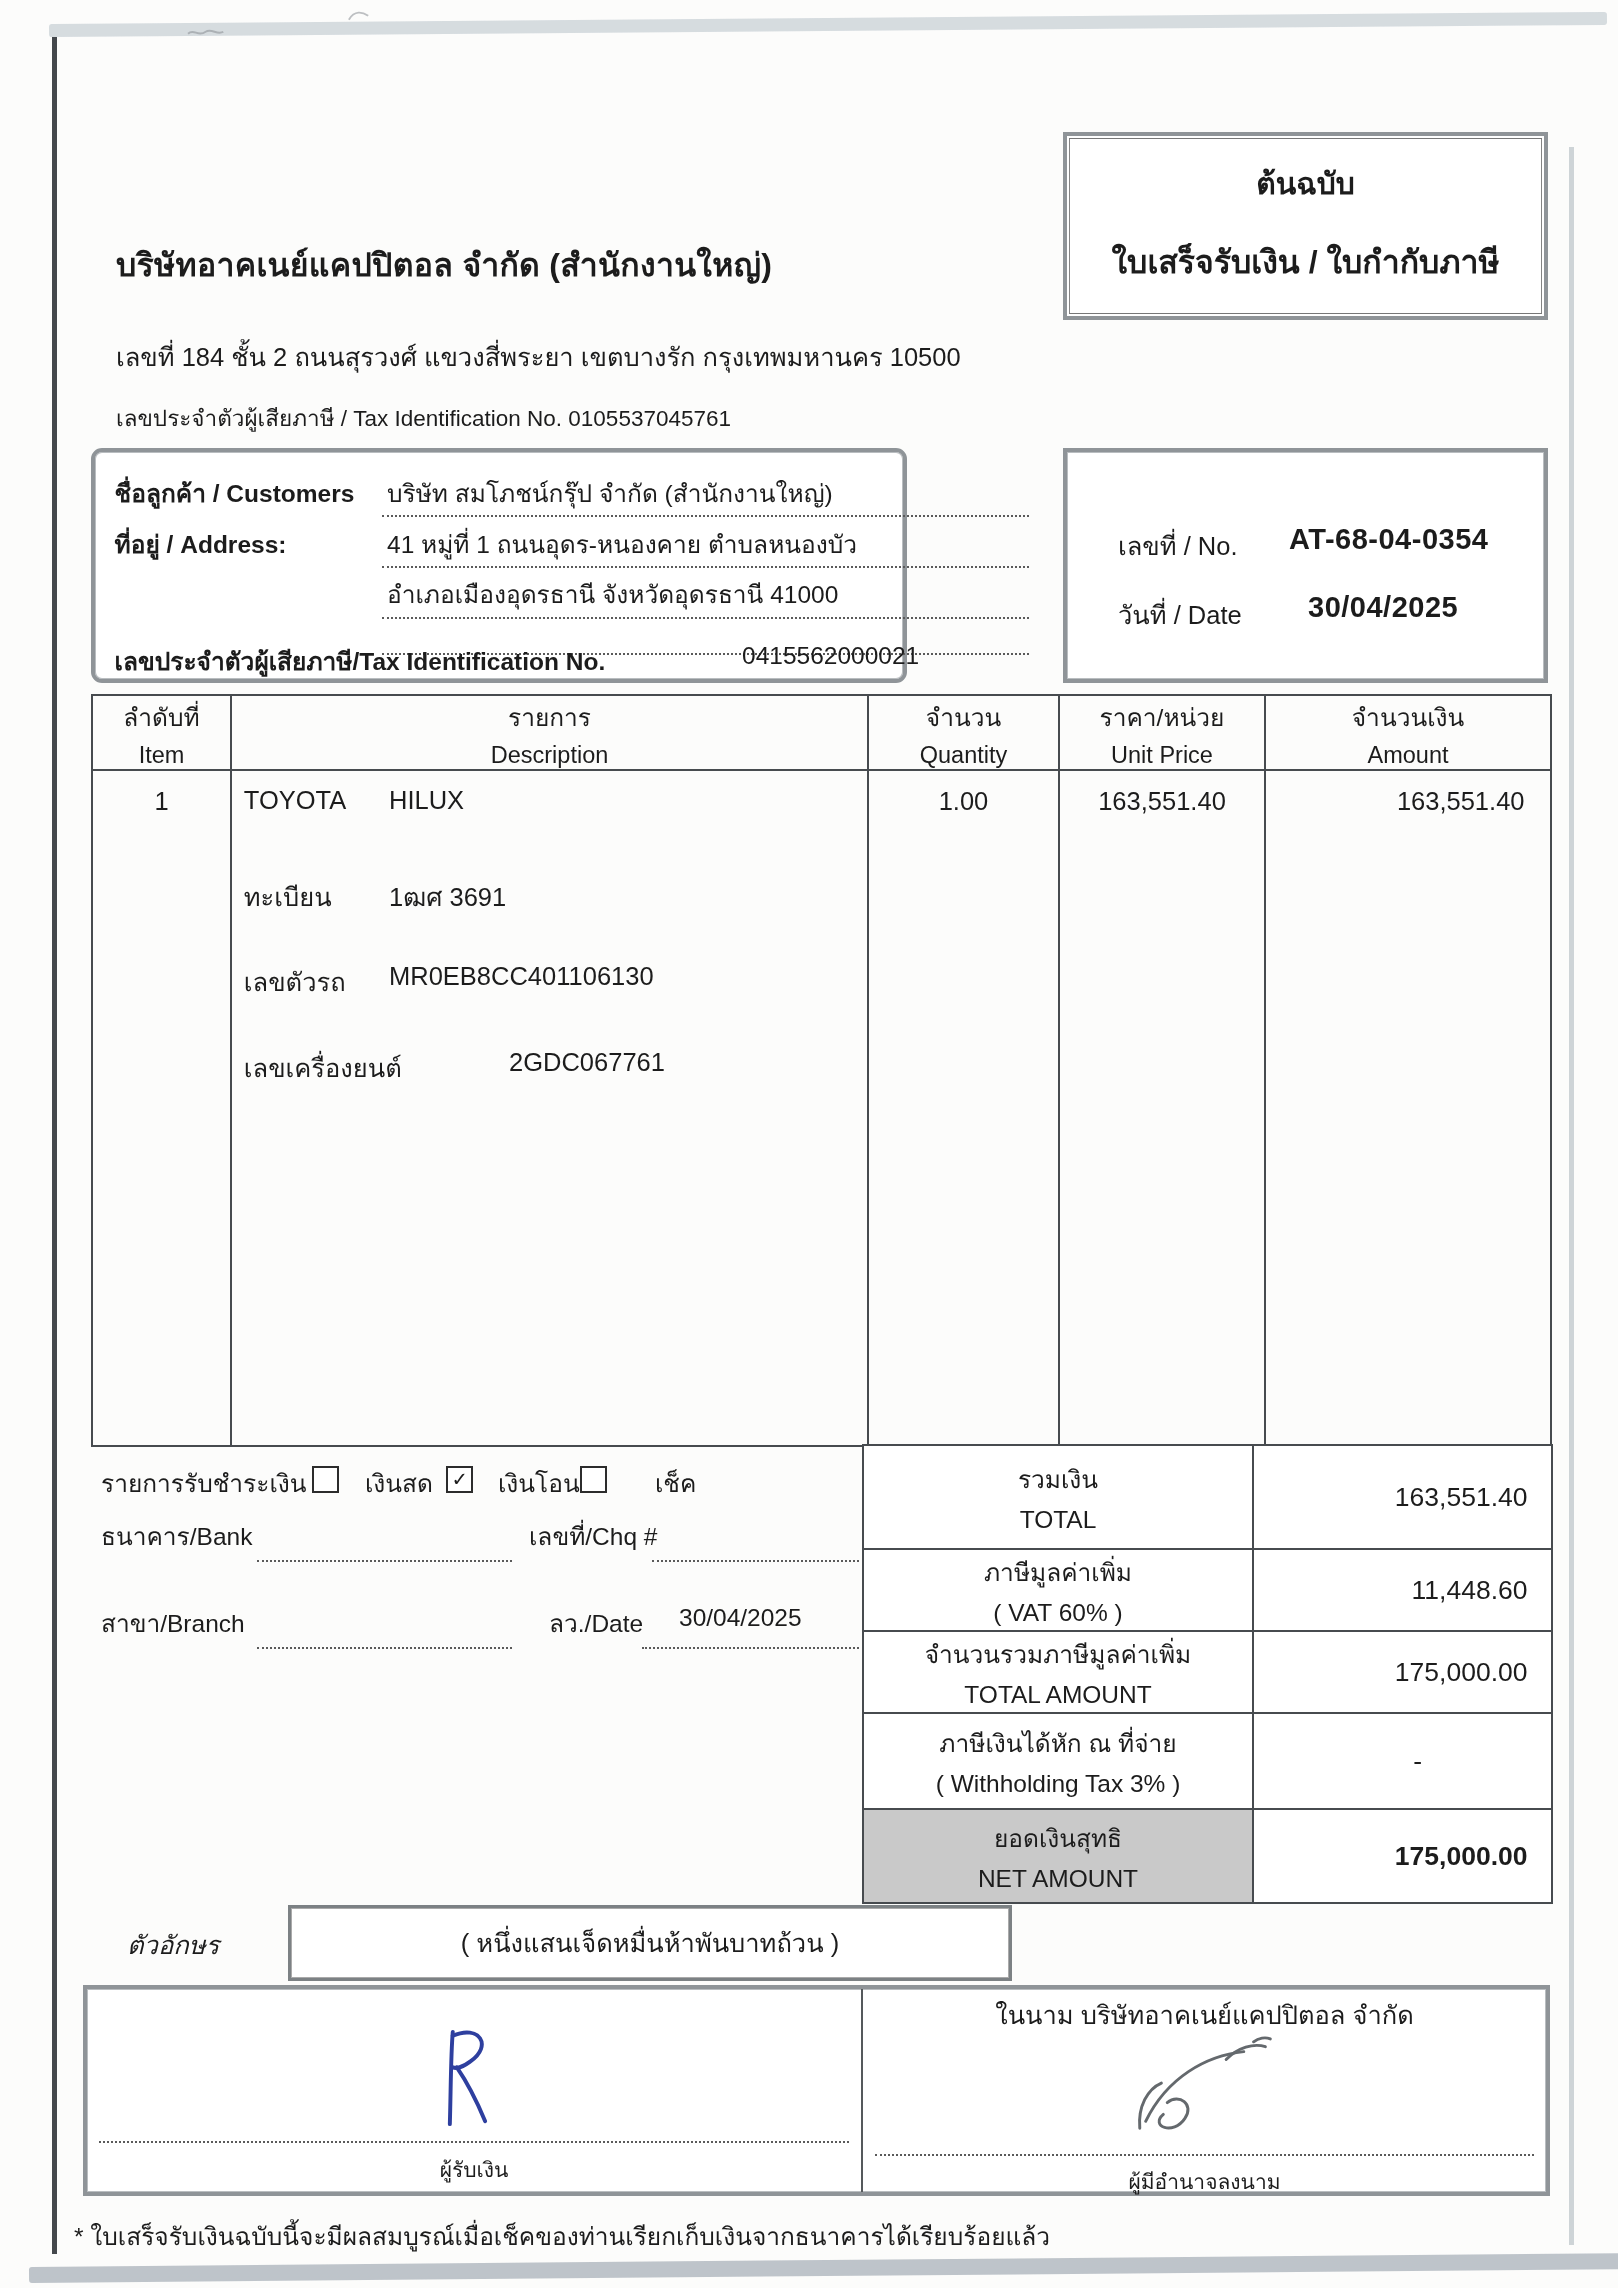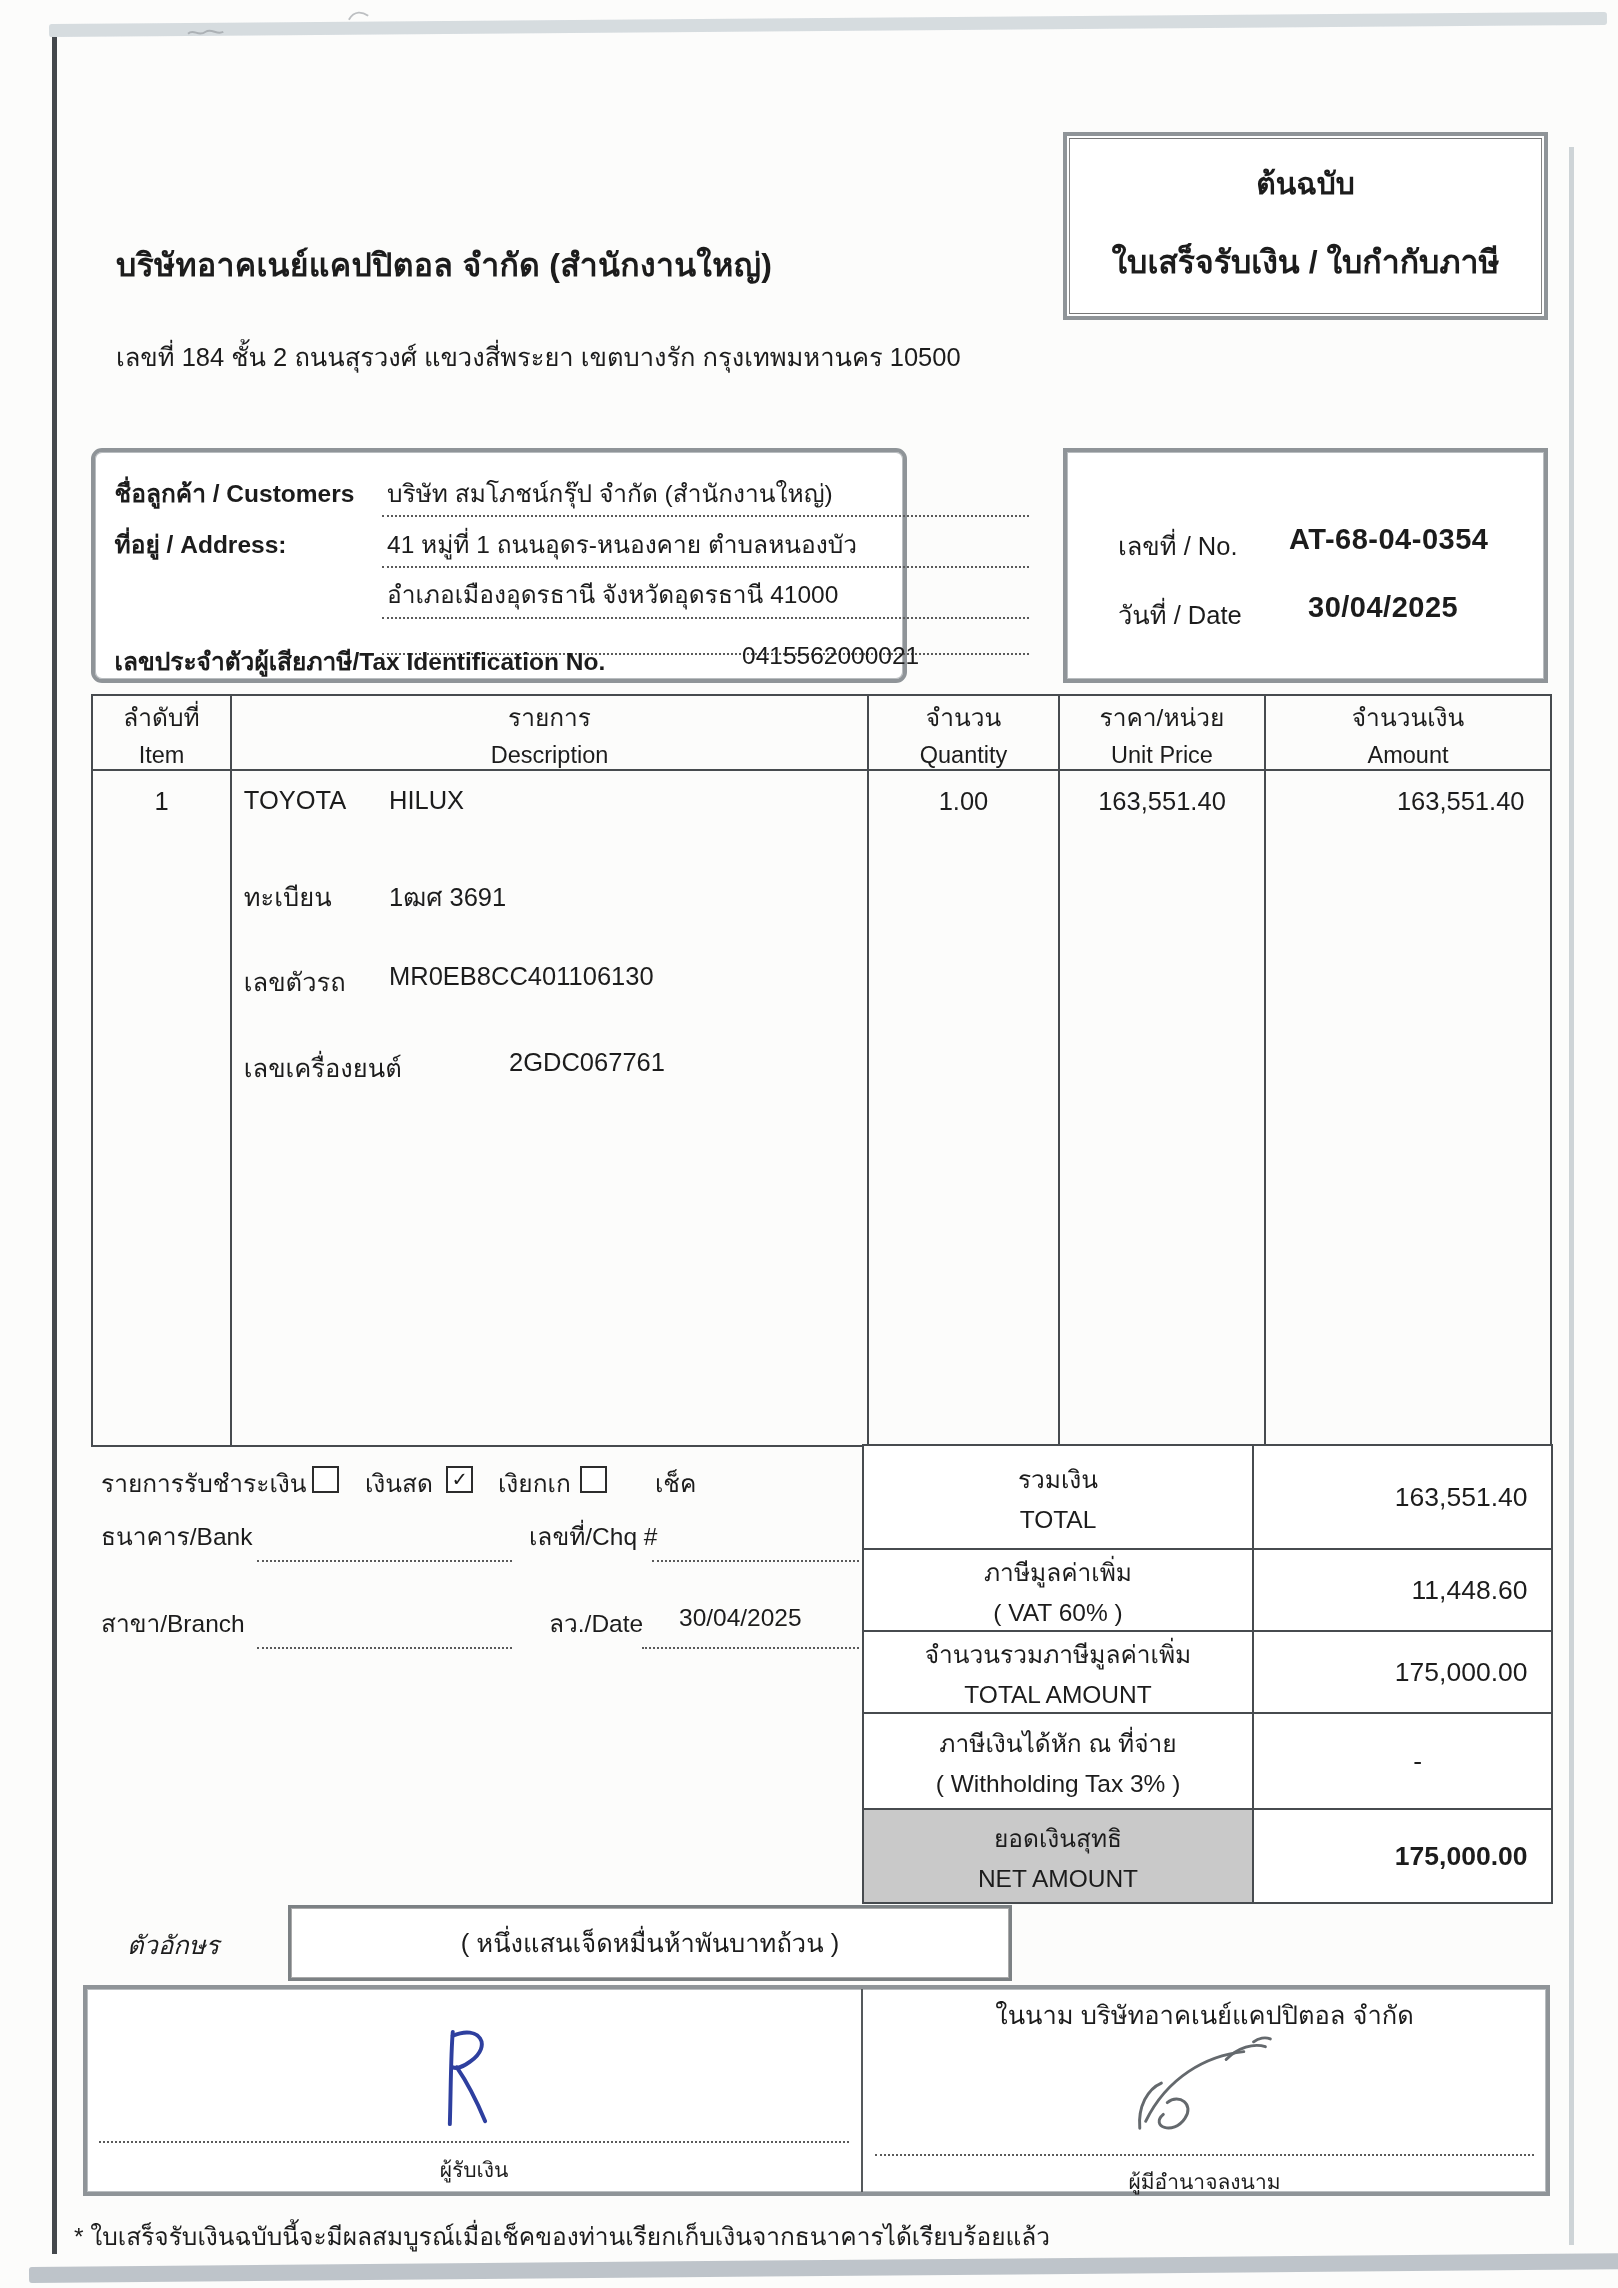--- a/index.html
+++ b/index.html
@@ -103,20 +103,21 @@
   <div class="abs scan-bottom-band"></div>
   <svg class="abs pencil" style="left:184px;top:19.6px" width="59" height="23.5" viewBox="0 0 60 24">
     <path d="M4,14 C10,8 14,18 22,12 C28,8 34,16 40,12" stroke="#8a8f94" stroke-width="2" fill="none"></path>
   </svg>
   <svg class="abs pencil" style="left:345px;top:5.9px" width="29" height="19.6" viewBox="0 0 30 20">
     <path d="M4,14 C10,4 18,6 24,10" stroke="#8a8f94" stroke-width="2" fill="none"></path>
   </svg>
 
   <div class="abs company-name">บริษัทอาคเนย์แคปปิตอล จำกัด (สำนักงานใหญ่)</div>
   <div class="abs addr-line">เลขที่ 184 ชั้น 2 ถนนสุรวงศ์ แขวงสี่พระยา เขตบางรัก กรุงเทพมหานคร 10500</div>
+  <div class="abs taxid-line">เลขประจำตัวผู้เสียภาษี / Tax Identification No. 0105537045761</div>
 
   <div class="abs original-box">
     <div class="copy-type">ต้นฉบับ</div>
     <div class="doc-type">ใบเสร็จรับเงิน / ใบกำกับภาษี</div>
   </div>
 
   <div class="abs gray-box customer-box">
     <div class="abs cust-label" style="left:19.6px;top:21.6px">ชื่อลูกค้า / Customers</div>
     <div class="abs cust-value" style="left:292px;top:21.6px">บริษัท สมโภชน์กรุ๊ป จำกัด (สำนักงานใหญ่)</div>
     <div class="abs dotline" style="left:287px;top:63px;width:647px"></div>
@@ -187,21 +188,21 @@
       <td class="cell-price">163,551.40</td>
       <td class="cell-amt">163,551.40</td>
     </tr>
   </tbody>
     </table>
 
   <div class="abs pay-text" style="left:101px;top:1464px">รายการรับชำระเงิน</div>
   <div class="abs checkbox" style="left:312px;top:1466px"></div>
   <div class="abs pay-text" style="left:365px;top:1464px">เงินสด</div>
   <div class="abs checkbox" style="left:446px;top:1466px">✓</div>
-  <div class="abs pay-text" style="left:498px;top:1464px">เงิยกเก</div>
+  <div class="abs pay-text" style="left:498px;top:1464px">เงินโอน</div>
   <div class="abs checkbox" style="left:580px;top:1466px"></div>
   <div class="abs pay-text" style="left:655px;top:1464px">เช็ค</div>
 
   <div class="abs pay-text" style="left:101px;top:1517px">ธนาคาร/Bank</div>
   <div class="abs dotline" style="left:257px;top:1560px;width:255px"></div>
   <div class="abs pay-text" style="left:529px;top:1517px">เลขที่/Chq #</div>
   <div class="abs dotline" style="left:652px;top:1560px;width:207px"></div>
 
   <div class="abs pay-text" style="left:101px;top:1604px">สาขา/Branch</div>
   <div class="abs dotline" style="left:257px;top:1647px;width:255px"></div>

